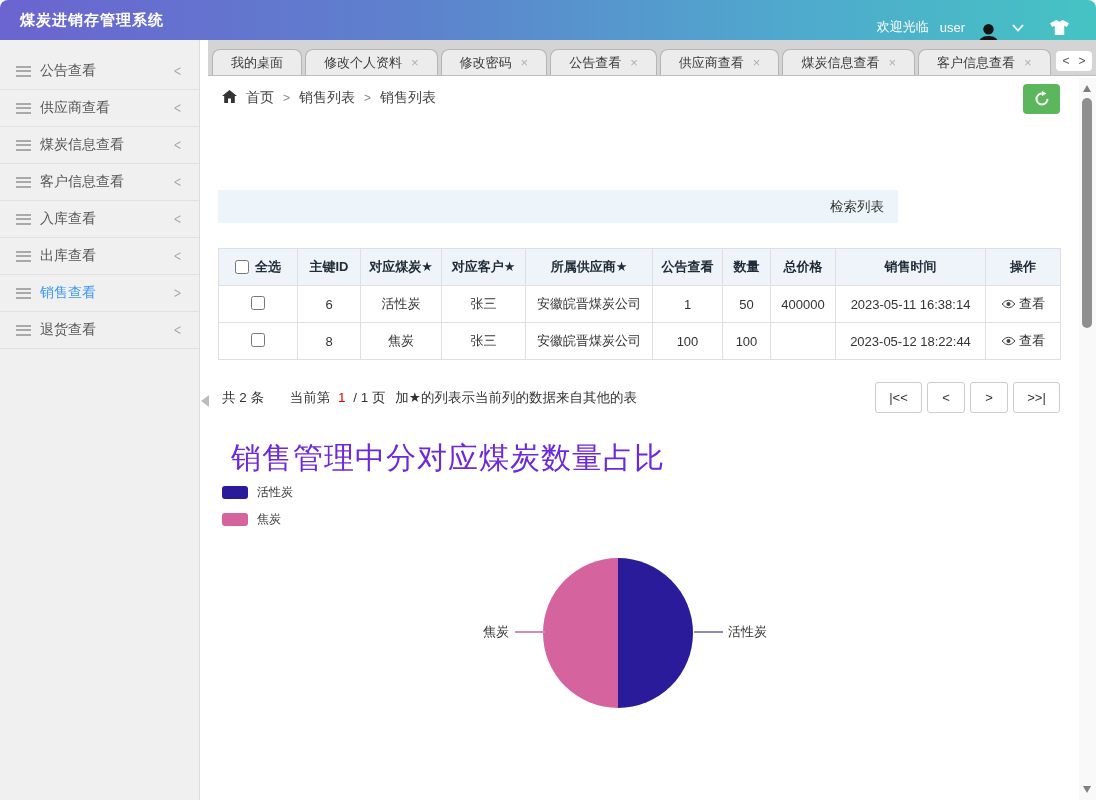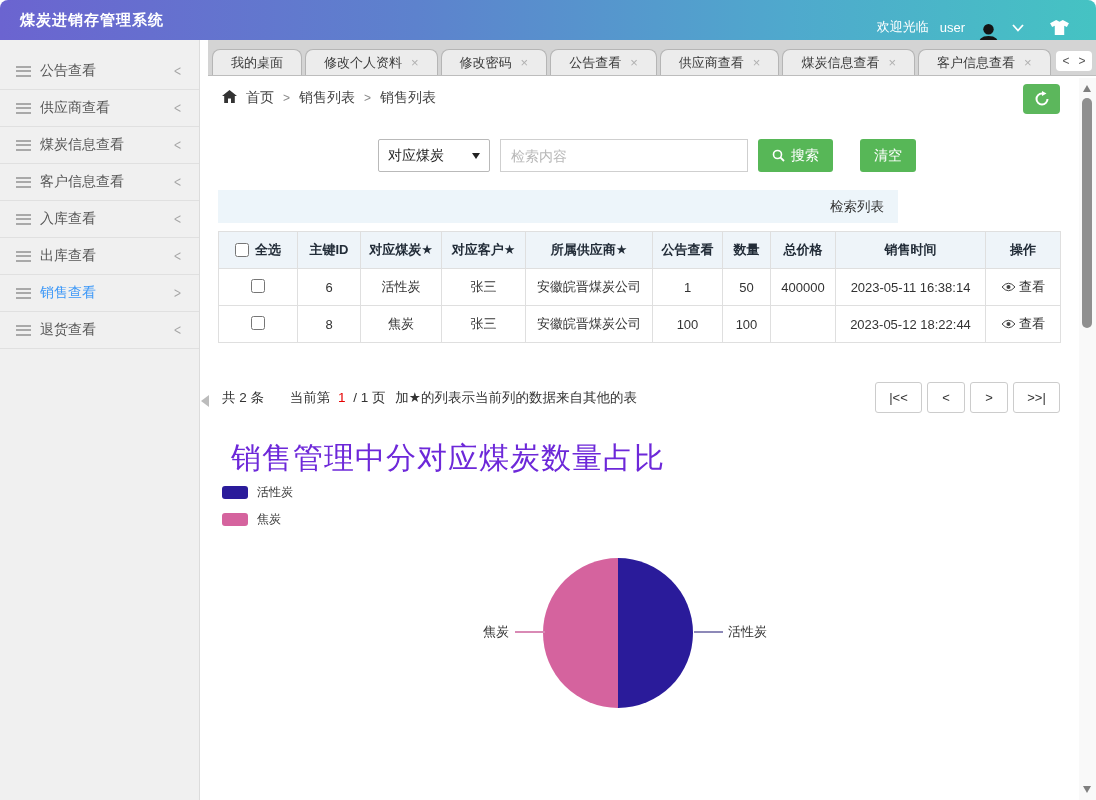--- a/index.html
+++ b/index.html
@@ -60,21 +60,21 @@
   .btn-green { height:33px; background:#57b757; color:#fff; border:none; border-radius:3px;
     font-size:14px; font-family:inherit; padding:0 14px; cursor:pointer;
     display:flex; align-items:center; gap:6px; }
   .btn-search { margin-left:10px; }
   .btn-clear { margin-left:27px; }
 
   .list-banner { position:absolute; left:18px; top:114px; width:680px; height:33px;
     background:#edf5fa; font-size:13.5px; color:#333; text-align:right;
     line-height:33px; padding-right:14px;padding-left:9px; }
 
-  .grid { position:absolute; left:18px; top:155px; width:842px; border-collapse:collapse;
+  .grid { position:absolute; left:18px; top:172px; width:842px; border-collapse:collapse;
     table-layout:fixed; font-size:13px; color:#333; }
   .grid th, .grid td { border:1px solid #dfdfdf; text-align:center; height:37px;
     padding:0 4px; overflow:hidden; white-space:nowrap; }
   .grid th { background:#eef4f9; color:#222c38; font-weight:bold; }
   .chk-label { display:flex; align-items:center; justify-content:center; gap:6px; cursor:pointer; }
   .grid input[type=checkbox] { width:14px; height:14px; cursor:pointer; }
   .view-link { color:#333; text-decoration:none; display:inline-flex; align-items:center; gap:3px; cursor:pointer; }
 
   .pager-info { position:absolute; left:22px; top:313px; font-size:13.5px; color:#333; }
   .pager-info .seg2 { margin-left:22px; }
@@ -252,37 +252,20 @@
       <span class="sep">&gt;</span>
       <span>销售列表</span>
     </div>
     <button class="refresh-btn">
       <svg width="16" height="16" viewBox="0 0 16 16">
         <path d="M13.5 8 A5.5 5.5 0 1 1 8 2.5" fill="none" stroke="#fff" stroke-width="2"></path>
         <path d="M8 0 L12.5 2.5 L8 5 Z" fill="#fff"></path>
       </svg>
     </button>
 
-    <div class="search-row">
-      <div class="select">
-        <span>对应煤炭</span>
-        <span class="sel-arr"></span>
-      </div>
-      <input type="text" placeholder="检索内容" style="">
-      <button class="btn-green btn-search">
-        <svg width="13" height="13" viewBox="0 0 13 13">
-          <circle cx="5.5" cy="5.5" r="4" fill="none" stroke="#fff" stroke-width="1.6"></circle>
-          <line x1="8.6" y1="8.6" x2="12" y2="12" stroke="#fff" stroke-width="1.8"></line>
-        </svg>
-        <span>搜索</span>
-      </button>
-      <button class="btn-green btn-clear">
-        <span>清空</span>
-      </button>
-    </div>
 
     <div class="list-banner">
       <span>检索列表</span>
     </div>
 
     <table class="grid">
       <colgroup>
         <col style="width:79px">
           <col style="width:63px">
           <col style="width:81px">

